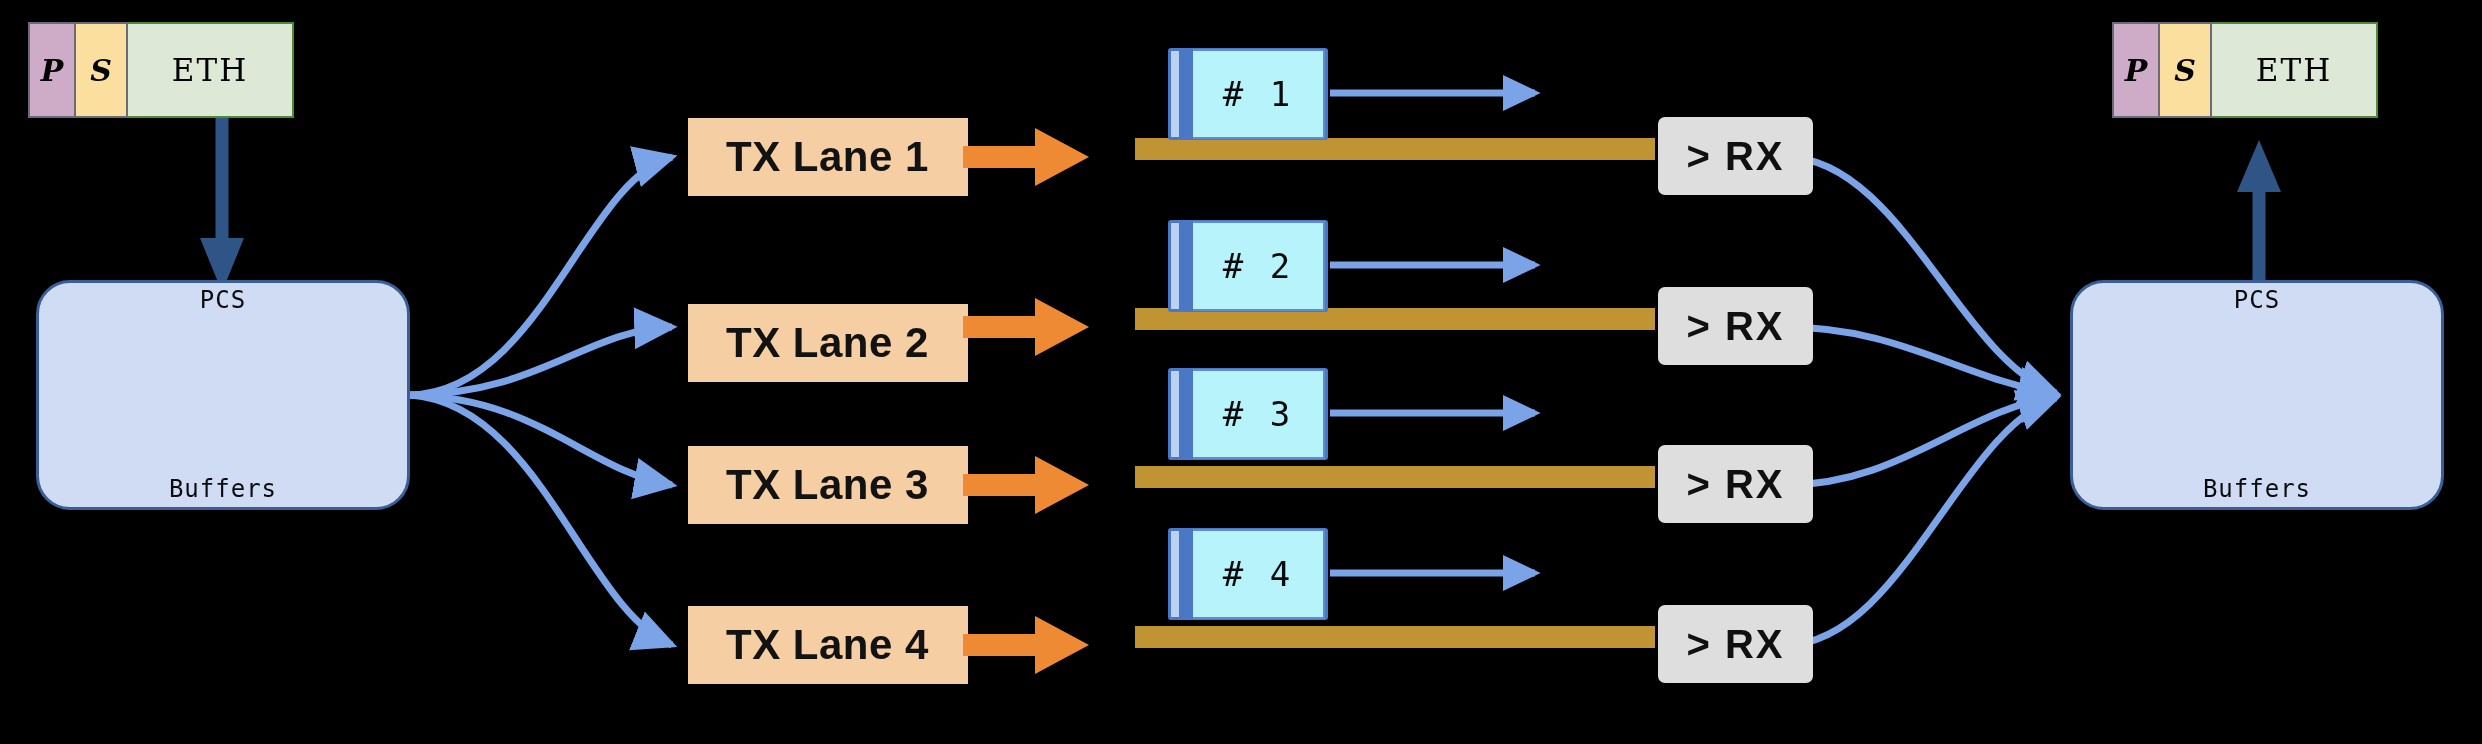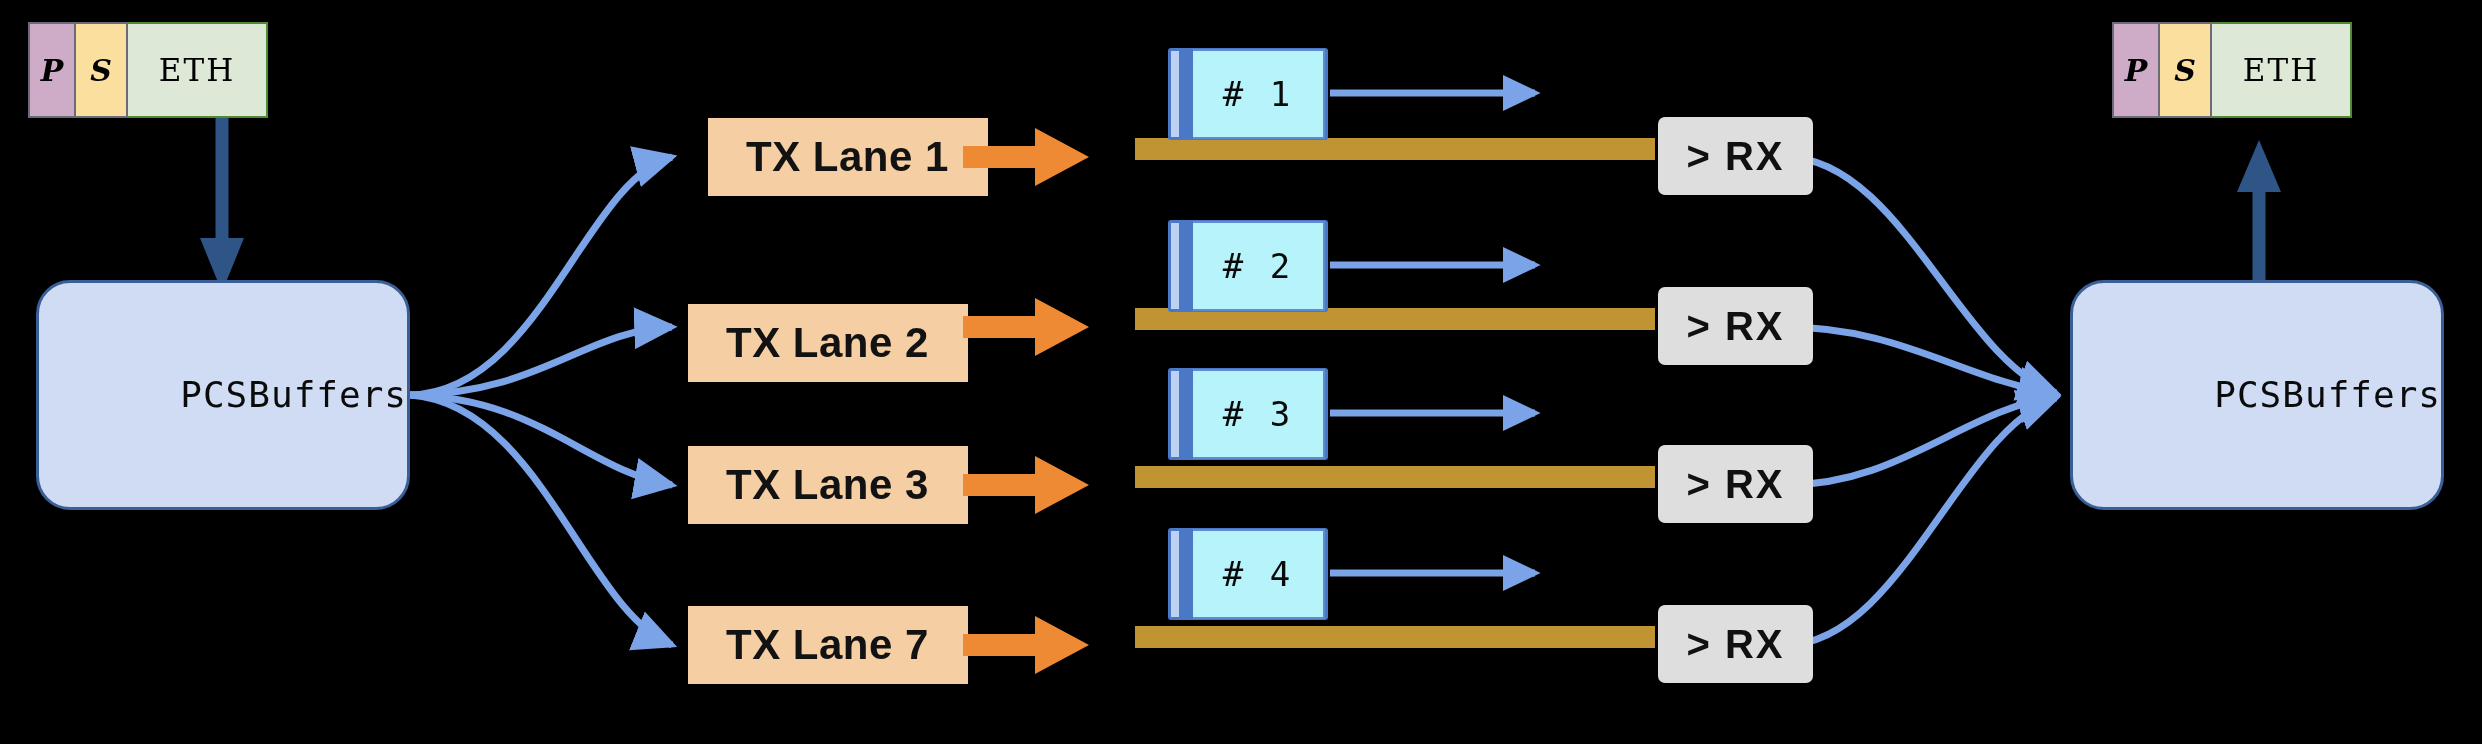--- a/index.html
+++ b/index.html
@@ -52,40 +52,41 @@
   .eth-cell.sfd {
     width: 52px;
     background: #fadf9e;
     border: 2px solid #6b6b78;
     border-left: none;
     font-style: italic;
     font-weight: bold;
     font-size: 30px;
   }
   .eth-cell.payload {
-    width: 140px;
+    width: 166px;
     background: #dde8d7;
     border: 2px solid #4f8a35;
     border-left: none;
     font-size: 31px;
     letter-spacing: 2px;
   }
 
   
   .pcs-box {
     position: absolute;
     box-sizing: border-box;
     background: #cfdcf4;
     border: 3px solid #3a5e96;
     border-radius: 34px;
     display: flex;
-    align-items: center;
-    justify-content: flex-end;
+    flex-direction: column;
+    align-items: center;
+    justify-content: space-between;
     font-family: "DejaVu Sans Mono", "Liberation Mono", monospace;
-    font-size: 36px;
+    font-size: 24px;
     color: #0b0b0b;
     line-height: 1.45;
     letter-spacing: 1px;
   }
 
   
   .tx-lane {
     position: absolute;
     box-sizing: border-box;
     background: #f5cfa3;
@@ -208,21 +209,21 @@
     <div class="eth-cell pre">P</div>
     <div class="eth-cell sfd">S</div>
     <div class="eth-cell payload">ETH</div>
   </div>
 
   <div class="pcs-box" style="left:36px; top:280px; width:374px; height:230px;">
     <span>PCS</span>
     <span>Buffers</span>
   </div>
 
-  <div class="tx-lane" style="left:688px; top:118px; width:280px; height:78px;margin-left:20px;">
+  <div class="tx-lane" style="left:688px; top:118px; width:280px; height:78px;">
     <span>TX Lane 1</span>
   </div>
   <svg class="tx-arrow" style="left:963px; top:126px; width:128px;" viewBox="0 0 128 62">
     <path d="M0,20 L72,20 L72,2 L126,31 L72,60 L72,42 L0,42 Z" fill="#ee8a34"></path>
   </svg>
 
   <div class="tx-lane" style="left:688px; top:288px; width:280px; height:78px;margin-top:16px;">
     <span>TX Lane 2</span>
   </div>
   <svg class="tx-arrow" style="left:963px; top:296px; width:128px;" viewBox="0 0 128 62">
@@ -230,21 +231,21 @@
   </svg>
 
   <div class="tx-lane" style="left:688px; top:446px; width:280px; height:78px;text-align:right;">
     <span>TX Lane 3</span>
   </div>
   <svg class="tx-arrow" style="left:963px; top:454px; width:128px;" viewBox="0 0 128 62">
     <path d="M0,20 L72,20 L72,2 L126,31 L72,60 L72,42 L0,42 Z" fill="#ee8a34"></path>
   </svg>
 
   <div class="tx-lane" style="left:688px; top:606px; width:280px; height:78px;">
-    <span>TX Lane 7</span>
+    <span>TX Lane 4</span>
   </div>
   <svg class="tx-arrow" style="left:963px; top:614px; width:128px;" viewBox="0 0 128 62">
     <path d="M0,20 L72,20 L72,2 L126,31 L72,60 L72,42 L0,42 Z" fill="#ee8a34"></path>
   </svg>
 
   <div class="gold-bar" style="left:1135px; top:138px; width:520px;"></div>
   <div class="gold-bar" style="left:1135px; top:308px; width:520px;"></div>
   <div class="gold-bar" style="left:1135px; top:466px; width:520px;"></div>
   <div class="gold-bar" style="left:1135px; top:626px; width:520px;"></div>
 

